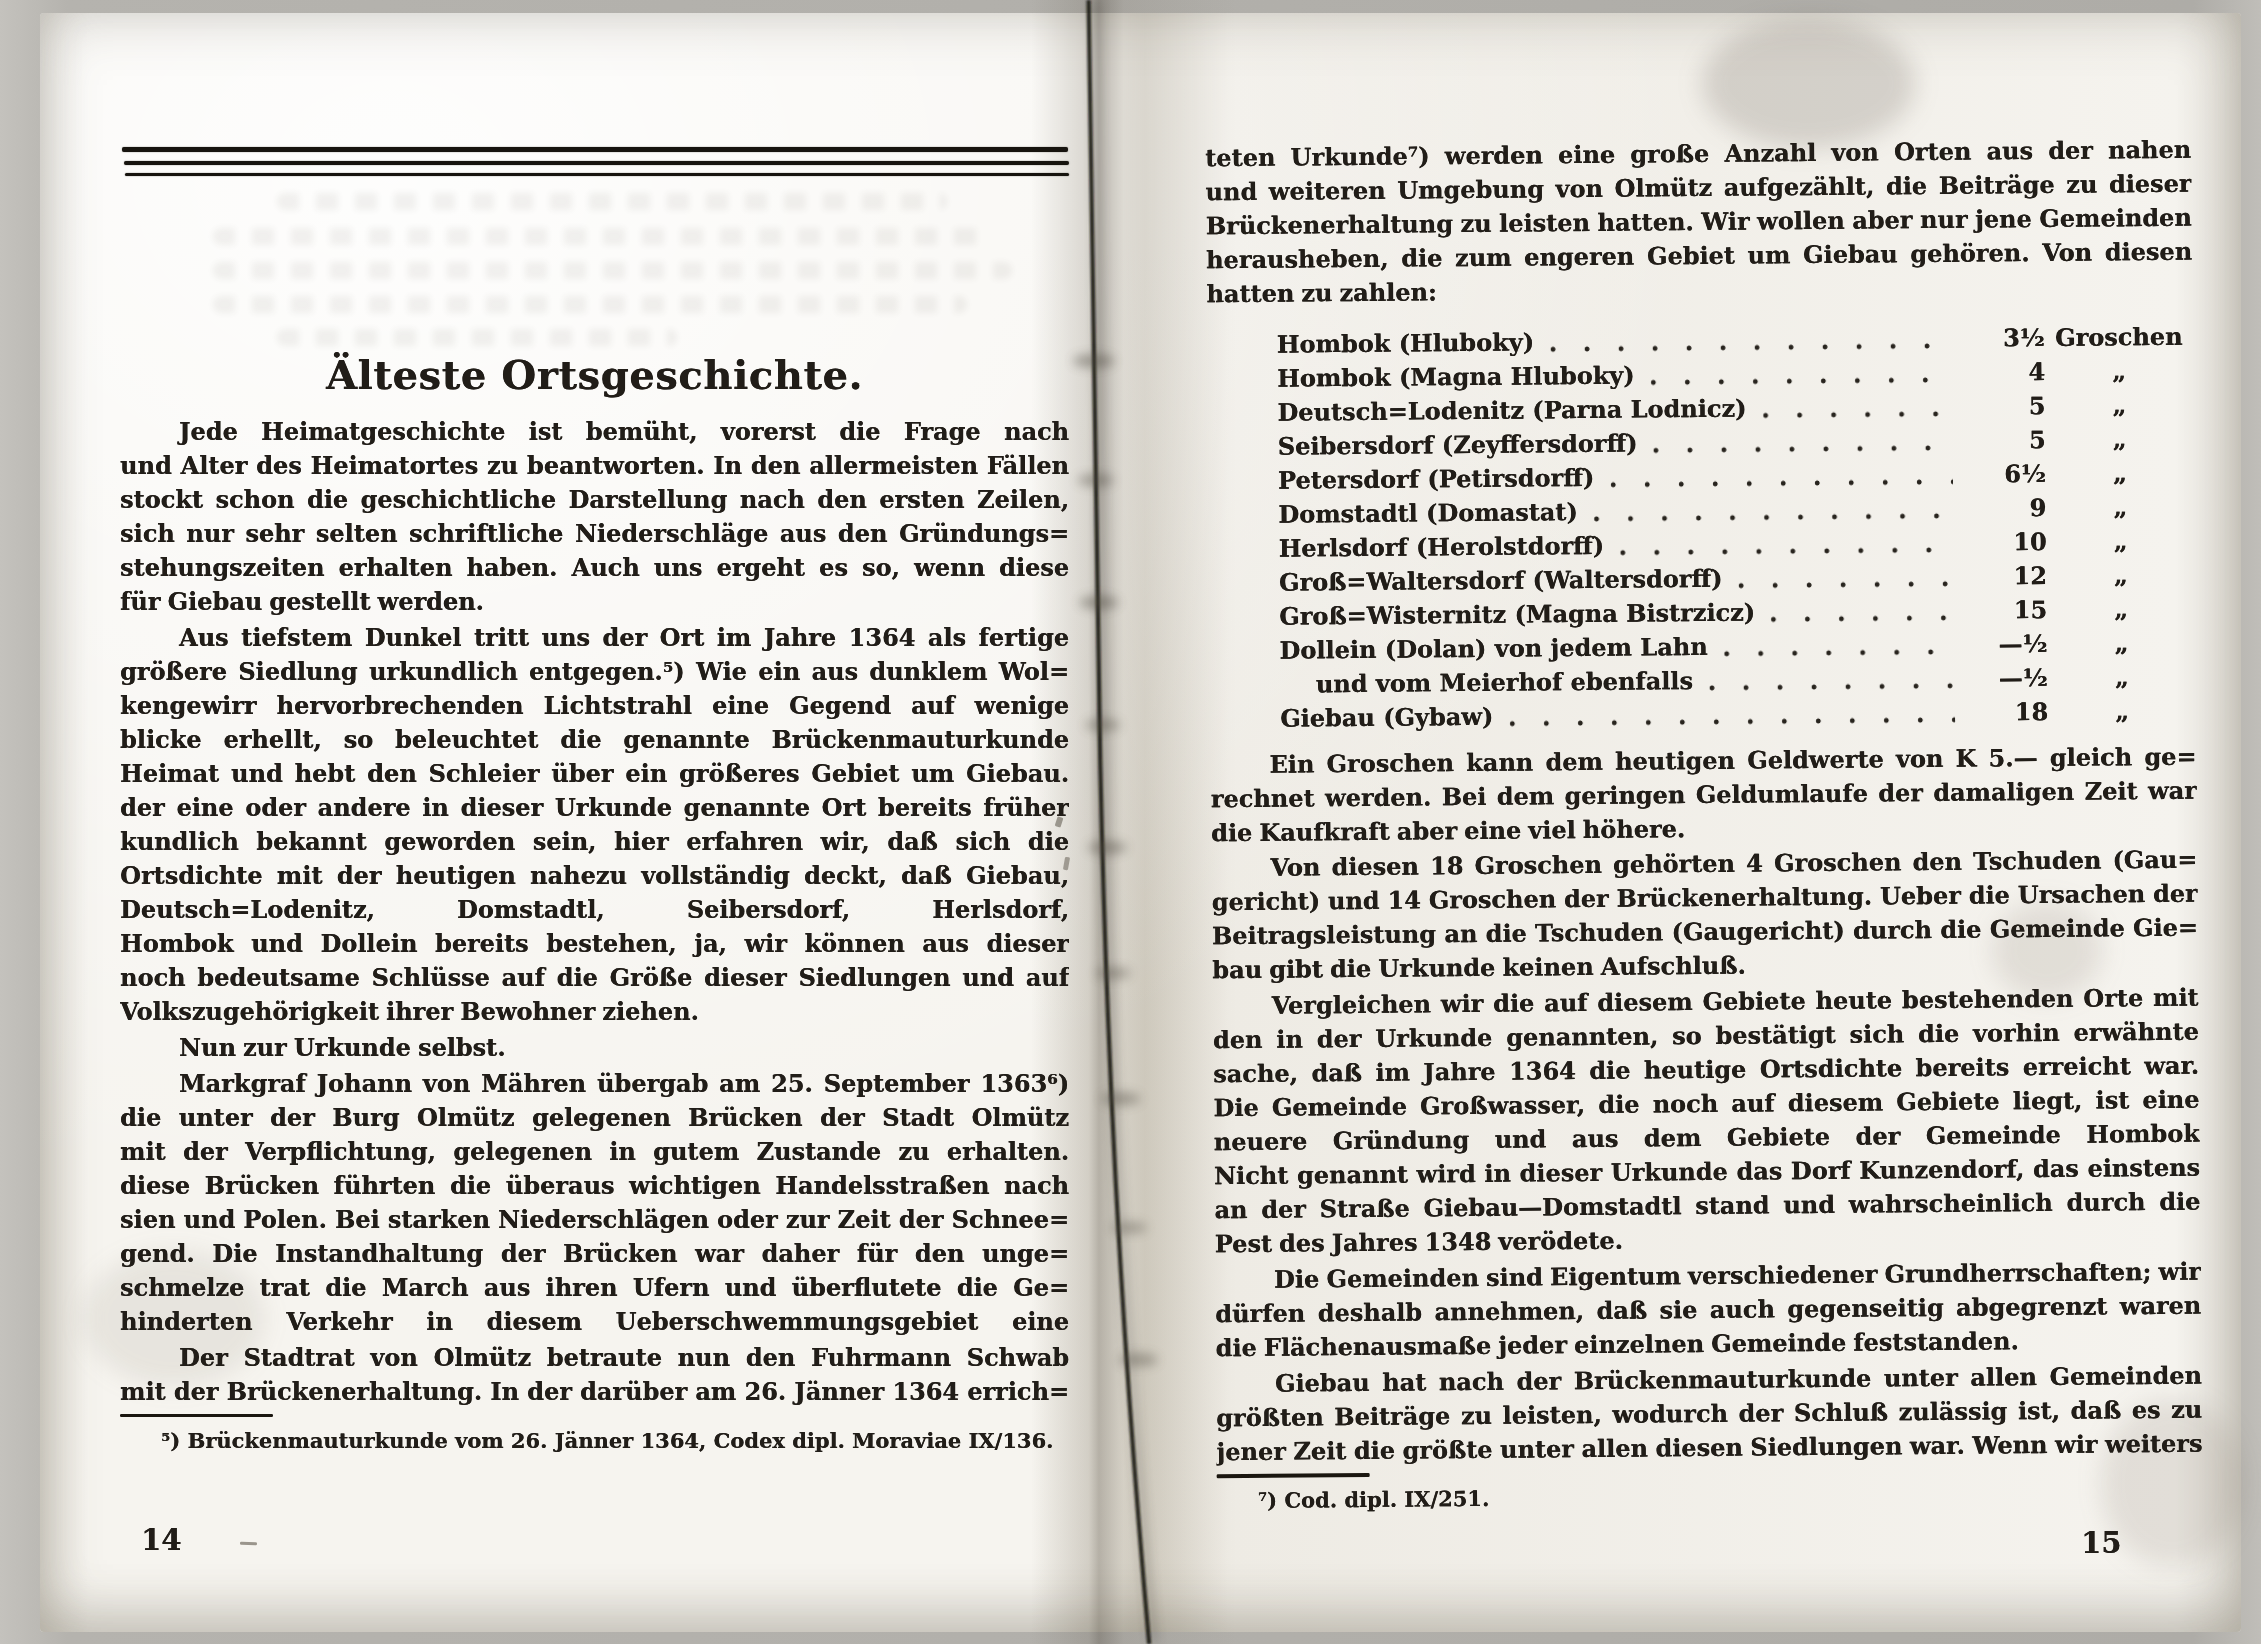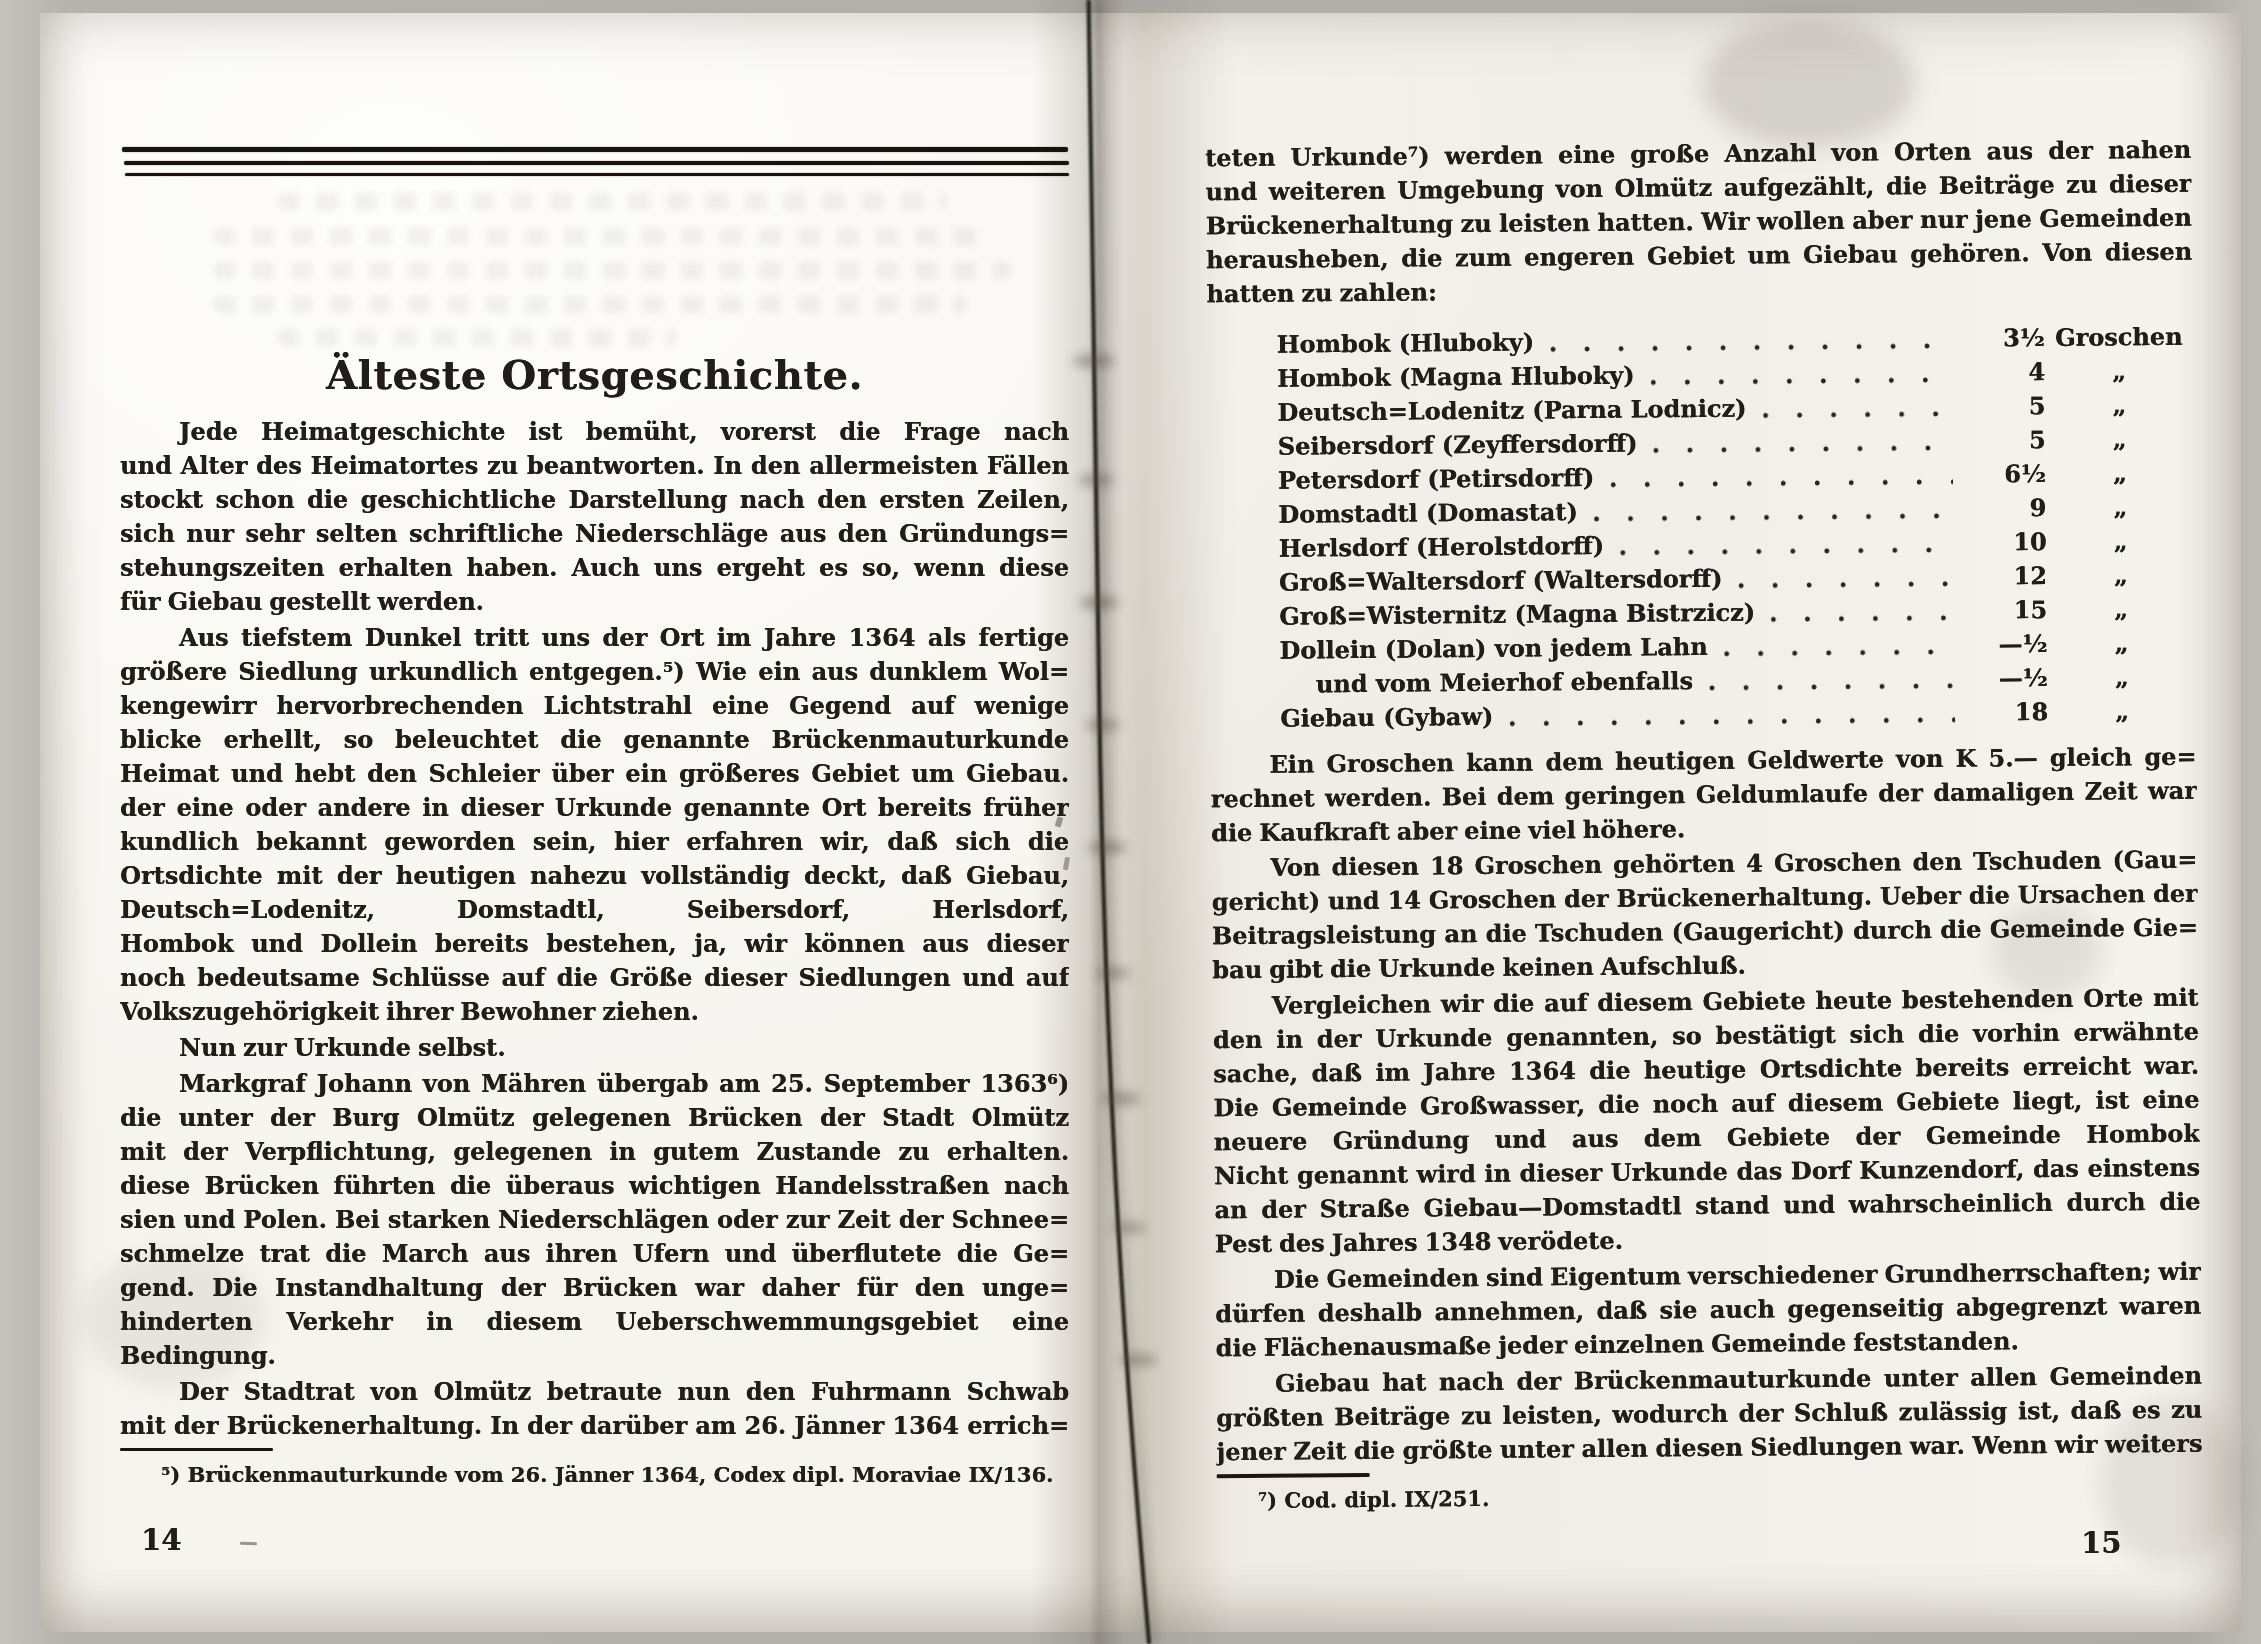--- a/index.html
+++ b/index.html
@@ -144,24 +144,23 @@
         </div>
         <div class="para">
           <div class="line ind endline">Nun zur Urkunde selbst.</div>
         </div>
         <div class="para">
           <div class="line ind">Markgraf Johann von Mähren übergab am 25. September 1363⁶)</div>
           <div class="line">die unter der Burg Olmütz gelegenen Brücken der Stadt Olmütz</div>
           <div class="line">mit der Verpflichtung, gelegenen in gutem Zustande zu erhalten. Ueber</div>
           <div class="line">diese Brücken führten die überaus wichtigen Handelsstraßen nach Schle=</div>
           <div class="line">sien und Polen. Bei starken Niederschlägen oder zur Zeit der Schnee=</div>
+          <div class="line">gend. Die Instandhaltung der Brücken war daher für den unge=</div>
           <div class="line">schmelze trat die March aus ihren Ufern und überflutete die Ge=</div>
-          <div class="line">gend. Die Instandhaltung der Brücken war daher für den unge=</div>
           <div class="line">hinderten Verkehr in diesem Ueberschwemmungsgebiet eine unerläßliche</div>
-          <div class="line endline">Bedingung.</div>
         </div>
         <div class="para">
           <div class="line ind">Der Stadtrat von Olmütz betraute nun den Fuhrmann Schwab</div>
           <div class="line">mit der Brückenerhaltung. In der darüber am 26. Jänner 1364 errich=</div>
         </div>
       </div>
     <div class="fnrule"></div>
     <div class="fn">⁵) Brückenmauturkunde vom 26. Jänner 1364, Codex dipl. Moraviae IX/136.</div>
   </div>
 

